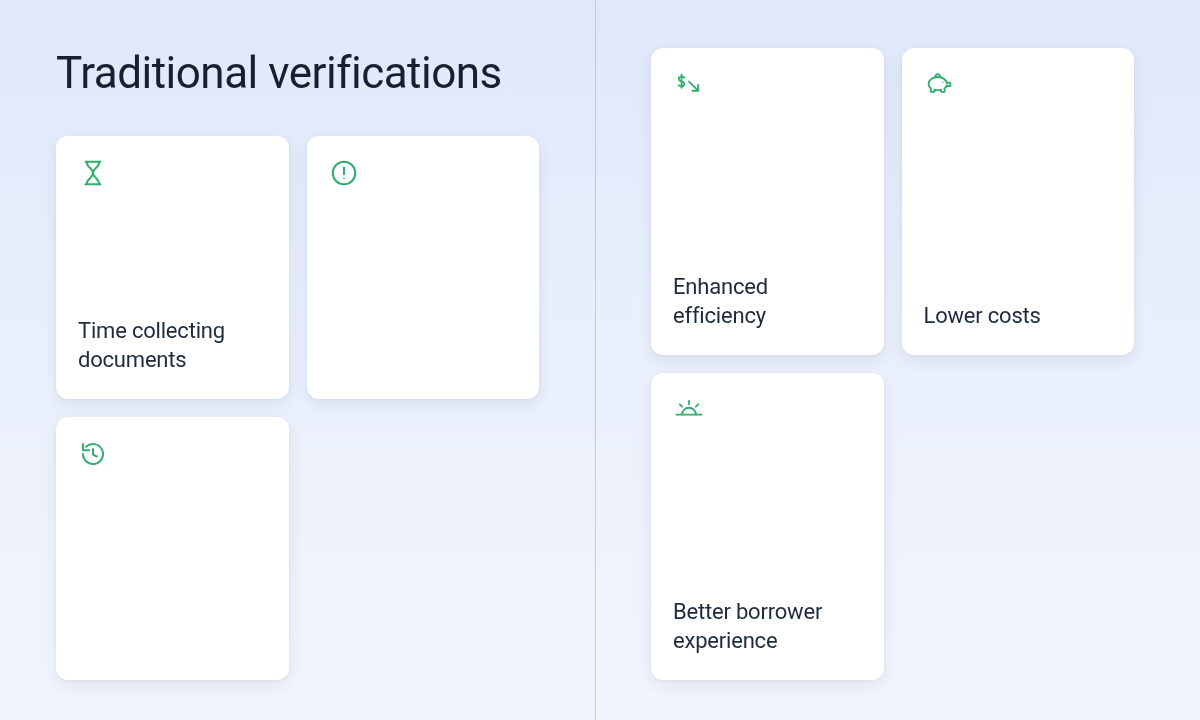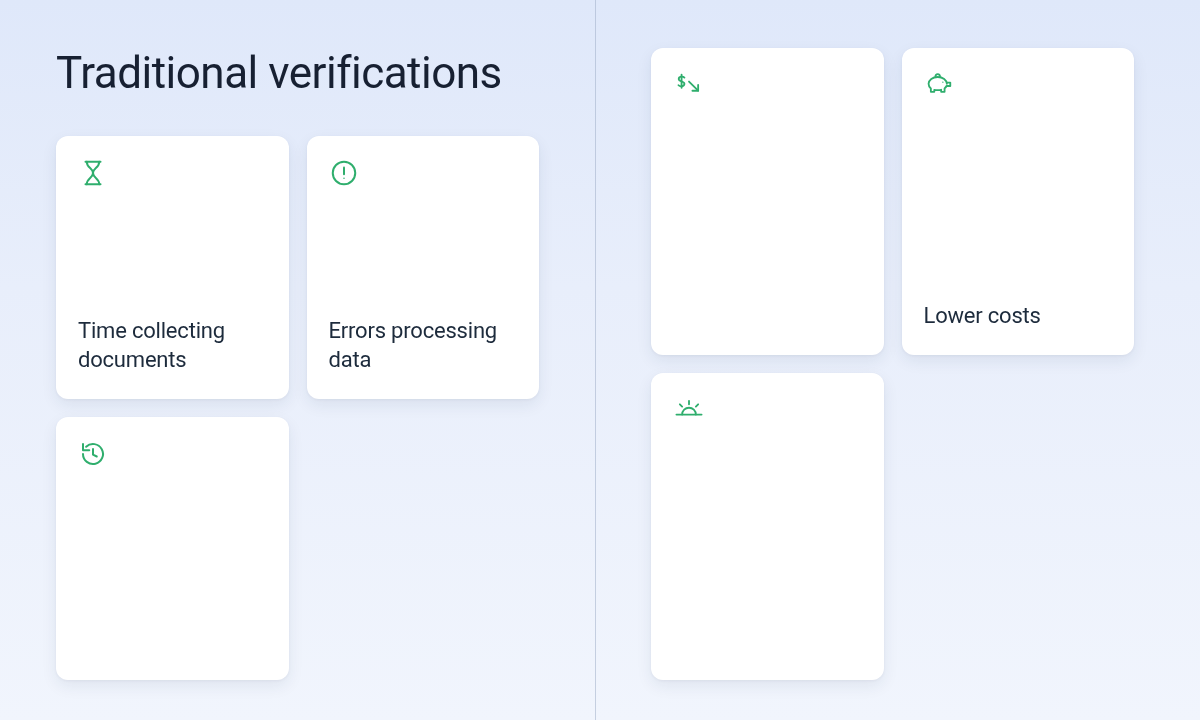--- a/index.html
+++ b/index.html
@@ -91,21 +91,20 @@
       </div>
 
       <div class="card">
         <span class="card-icon">
           <svg width="30" height="30" viewBox="0 0 24 24" fill="none" stroke="currentColor" stroke-width="1.6" stroke-linecap="round" stroke-linejoin="round">
             <circle cx="12" cy="12" r="9"></circle>
             <line x1="12" y1="7.5" x2="12" y2="13"></line>
             <circle cx="12" cy="16.2" r="0.6" fill="currentColor" stroke="none"></circle>
           </svg>
         </span>
-        <div class="card-label">Errors processing data</div>
       </div>
 
 
       <div class="card">
         <span class="card-icon">
           <svg width="30" height="30" viewBox="0 0 24 24" fill="none" stroke="currentColor" stroke-width="1.6" stroke-linecap="round" stroke-linejoin="round">
             <path d="M4 12a8 8 0 1 0 2.5-5.8"></path>
             <polyline points="4 4 4 9 9 9"></polyline>
             <polyline points="12 8 12 12.5 15 14"></polyline>
           </svg>
@@ -122,20 +121,21 @@
 
       <div class="card">
         <span class="card-icon">
           <svg width="32" height="30" viewBox="0 0 28 24" fill="none" stroke="currentColor" stroke-width="1.6" stroke-linecap="round" stroke-linejoin="round">
             <path d="M10 5.5c-1.2-1.2-5-1.3-5 1.4 0 2.2 5 1.6 5 4.1 0 2.6-4 2.6-5.2 1.2"></path>
             <line x1="7.5" y1="3" x2="7.5" y2="14.5"></line>
             <line x1="14" y1="9" x2="22" y2="17"></line>
             <polyline points="22 12 22 17 17 17"></polyline>
           </svg>
         </span>
+        <div class="card-label">Enhanced efficiency</div>
       </div>
 
       <div class="card">
         <span class="card-icon">
           <svg width="32" height="30" viewBox="0 0 28 24" fill="none" stroke="currentColor" stroke-width="1.6" stroke-linecap="round" stroke-linejoin="round">
             <path d="M20 11c0-3.5-3.6-6-8-6s-8 2.5-8 6c0 1.6.8 3 2 4v3h3v-1.8c.9.2 1.9.3 3 .3s2.1-.1 3-.3V18h3v-3c.7-.6 1.3-1.3 1.7-2.1H23v-3h-3c0-.3 0 .1 0 .1z"></path>
             <circle cx="16.5" cy="9.5" r="0.6" fill="currentColor" stroke="none"></circle>
             <path d="M10 5c0-1.5 1-2.5 2-2.5s2 1 2 2.5"></path>
           </svg>
         </span>
@@ -146,18 +146,19 @@
       <div class="card">
         <span class="card-icon">
           <svg width="32" height="30" viewBox="0 0 28 24" fill="none" stroke="currentColor" stroke-width="1.6" stroke-linecap="round" stroke-linejoin="round">
             <path d="M8 16a6 6 0 0 1 12 0"></path>
             <line x1="3" y1="16" x2="25" y2="16"></line>
             <line x1="14" y1="4" x2="14" y2="7"></line>
             <line x1="6" y1="7" x2="8" y2="9"></line>
             <line x1="22" y1="7" x2="20" y2="9"></line>
           </svg>
         </span>
+        <div class="card-label">Better borrower experience</div>
       </div>
 
     </div>
   </div>
 
 </div>
 
 </body></html>

